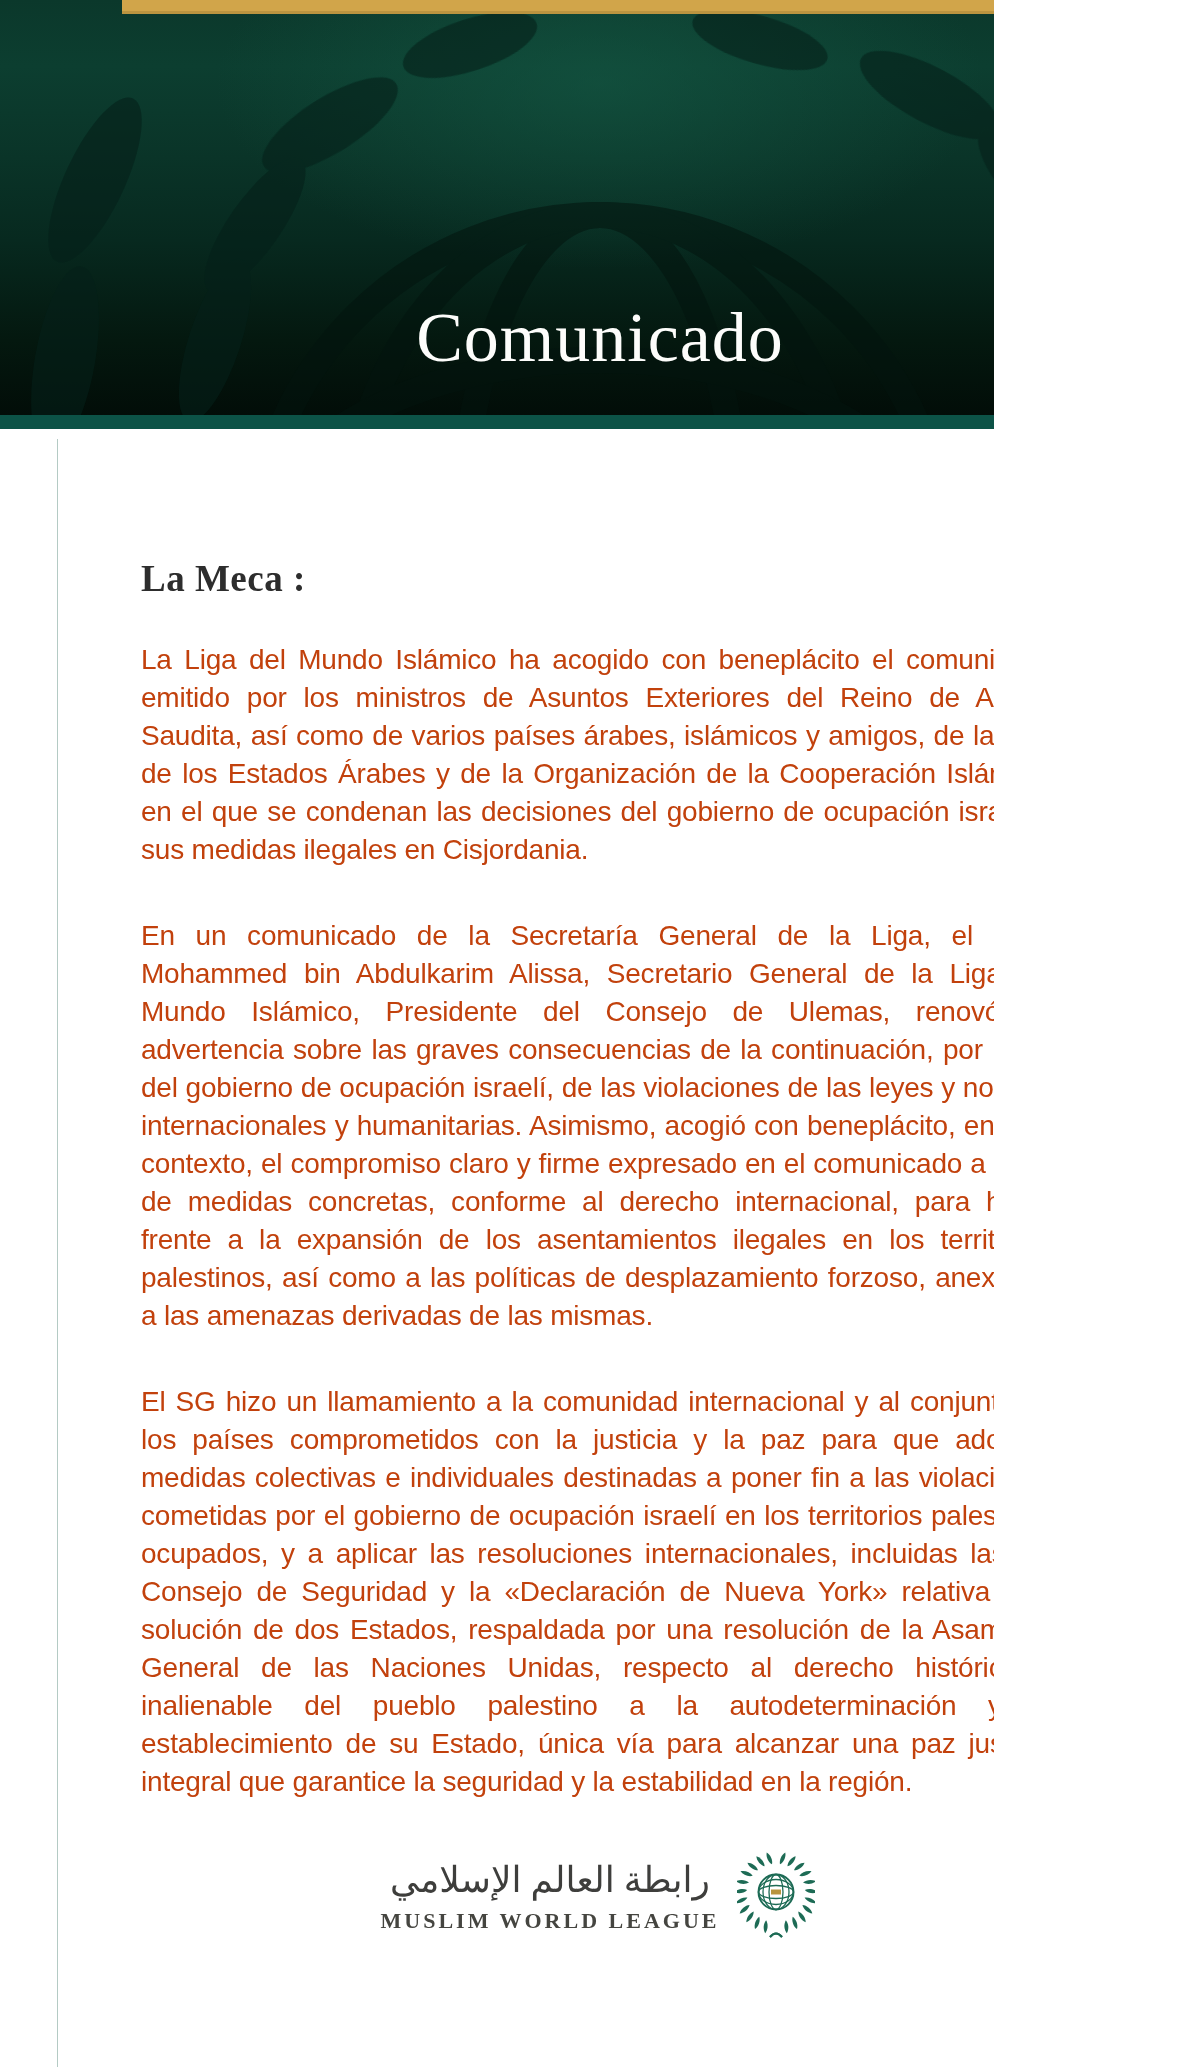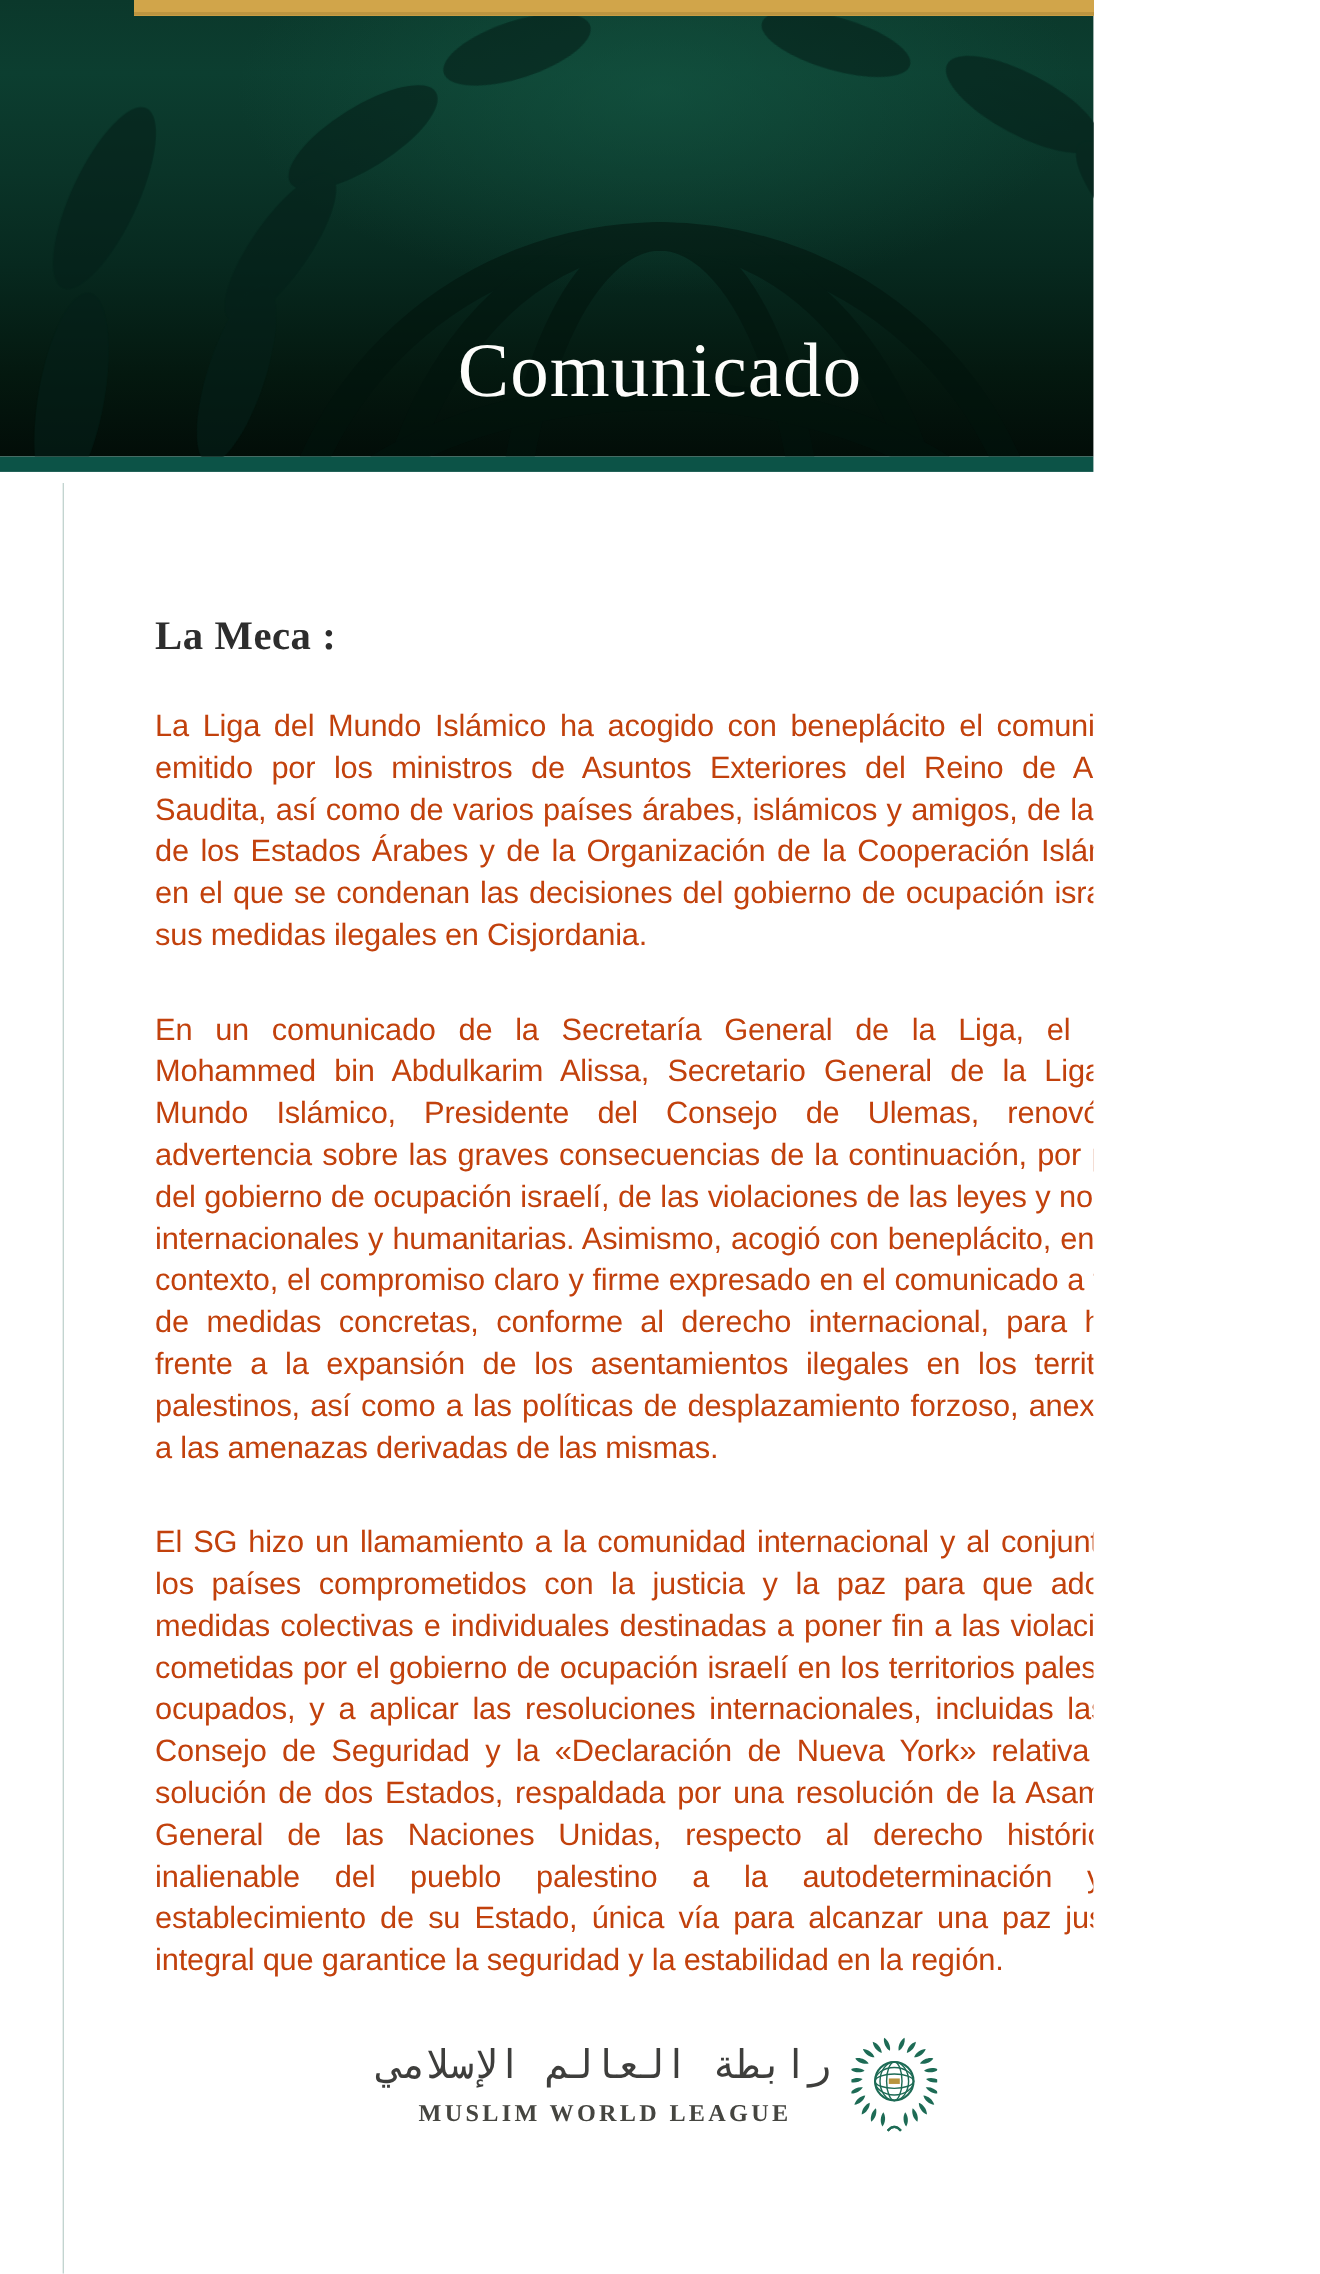--- a/index.html
+++ b/index.html
@@ -25,21 +25,21 @@
         border-bottom:2px solid #bccbc6;overflow:hidden;}
   .card-content{padding:118px 95px 0 83px;}
   .doc-heading{font-family:"Liberation Serif",serif;font-weight:700;color:#2d2d2d;
                font-size:37px;line-height:44px;margin:0 0 40px 0;letter-spacing:.5px;}
   .doc-par{font-size:28px;line-height:38px;color:#c2410c;margin:0 0 48px 0;
            text-align:justify;letter-spacing:-.2px;}
 
   
   .logo-row{margin-top:12px;display:flex;justify-content:center;align-items:center;gap:18px;}
   .logo-text{display:flex;flex-direction:column;align-items:center;}
-  .logo-arabic{font-family:Liberation Mono, monospace;font-size:36px;line-height:44px;color:#3e3e3c;}
+  .logo-arabic{font-family:Liberation Serif, serif;font-size:36px;line-height:44px;color:#3e3e3c;}
   .logo-latin{font-family:"Liberation Serif",serif;font-weight:700;font-size:22px;
               letter-spacing:3px;color:#454540;margin-top:6px;white-space:nowrap;}
 </style>
 </head>
 <body>
 
 <div class="page">
 
   <div class="banner">
     <svg class="banner-art" width="1200" height="415" viewBox="0 0 1200 415">

